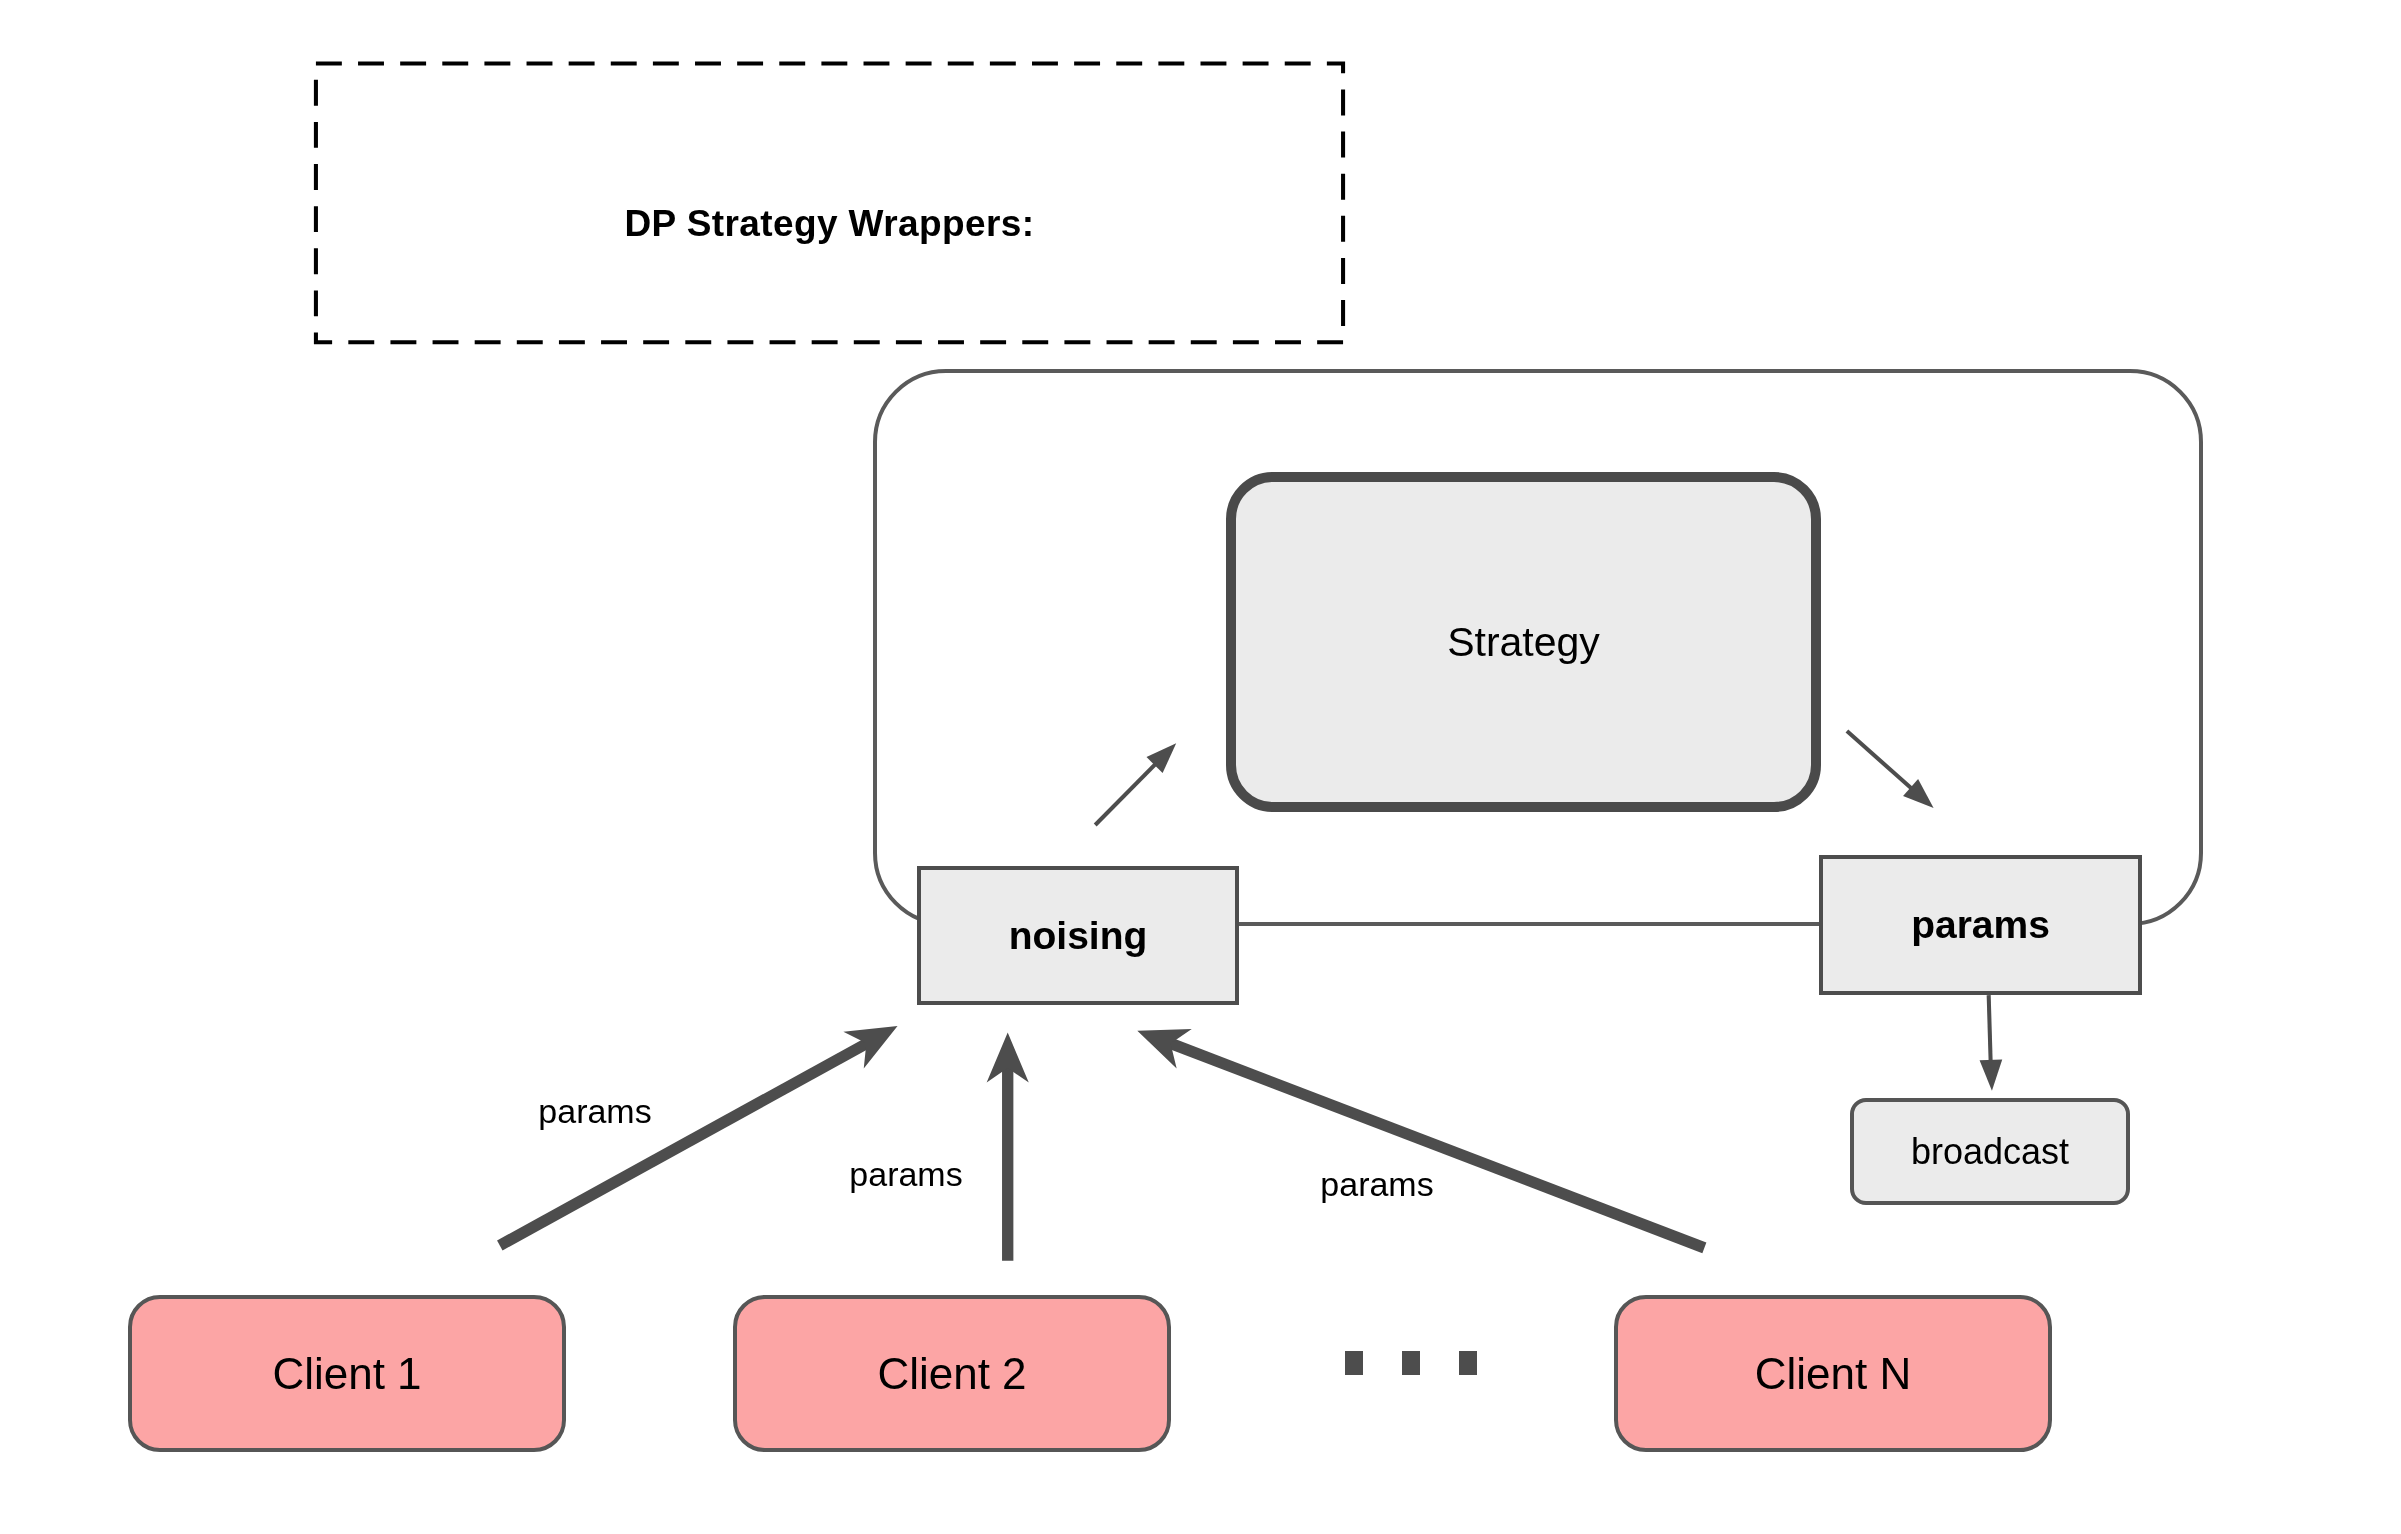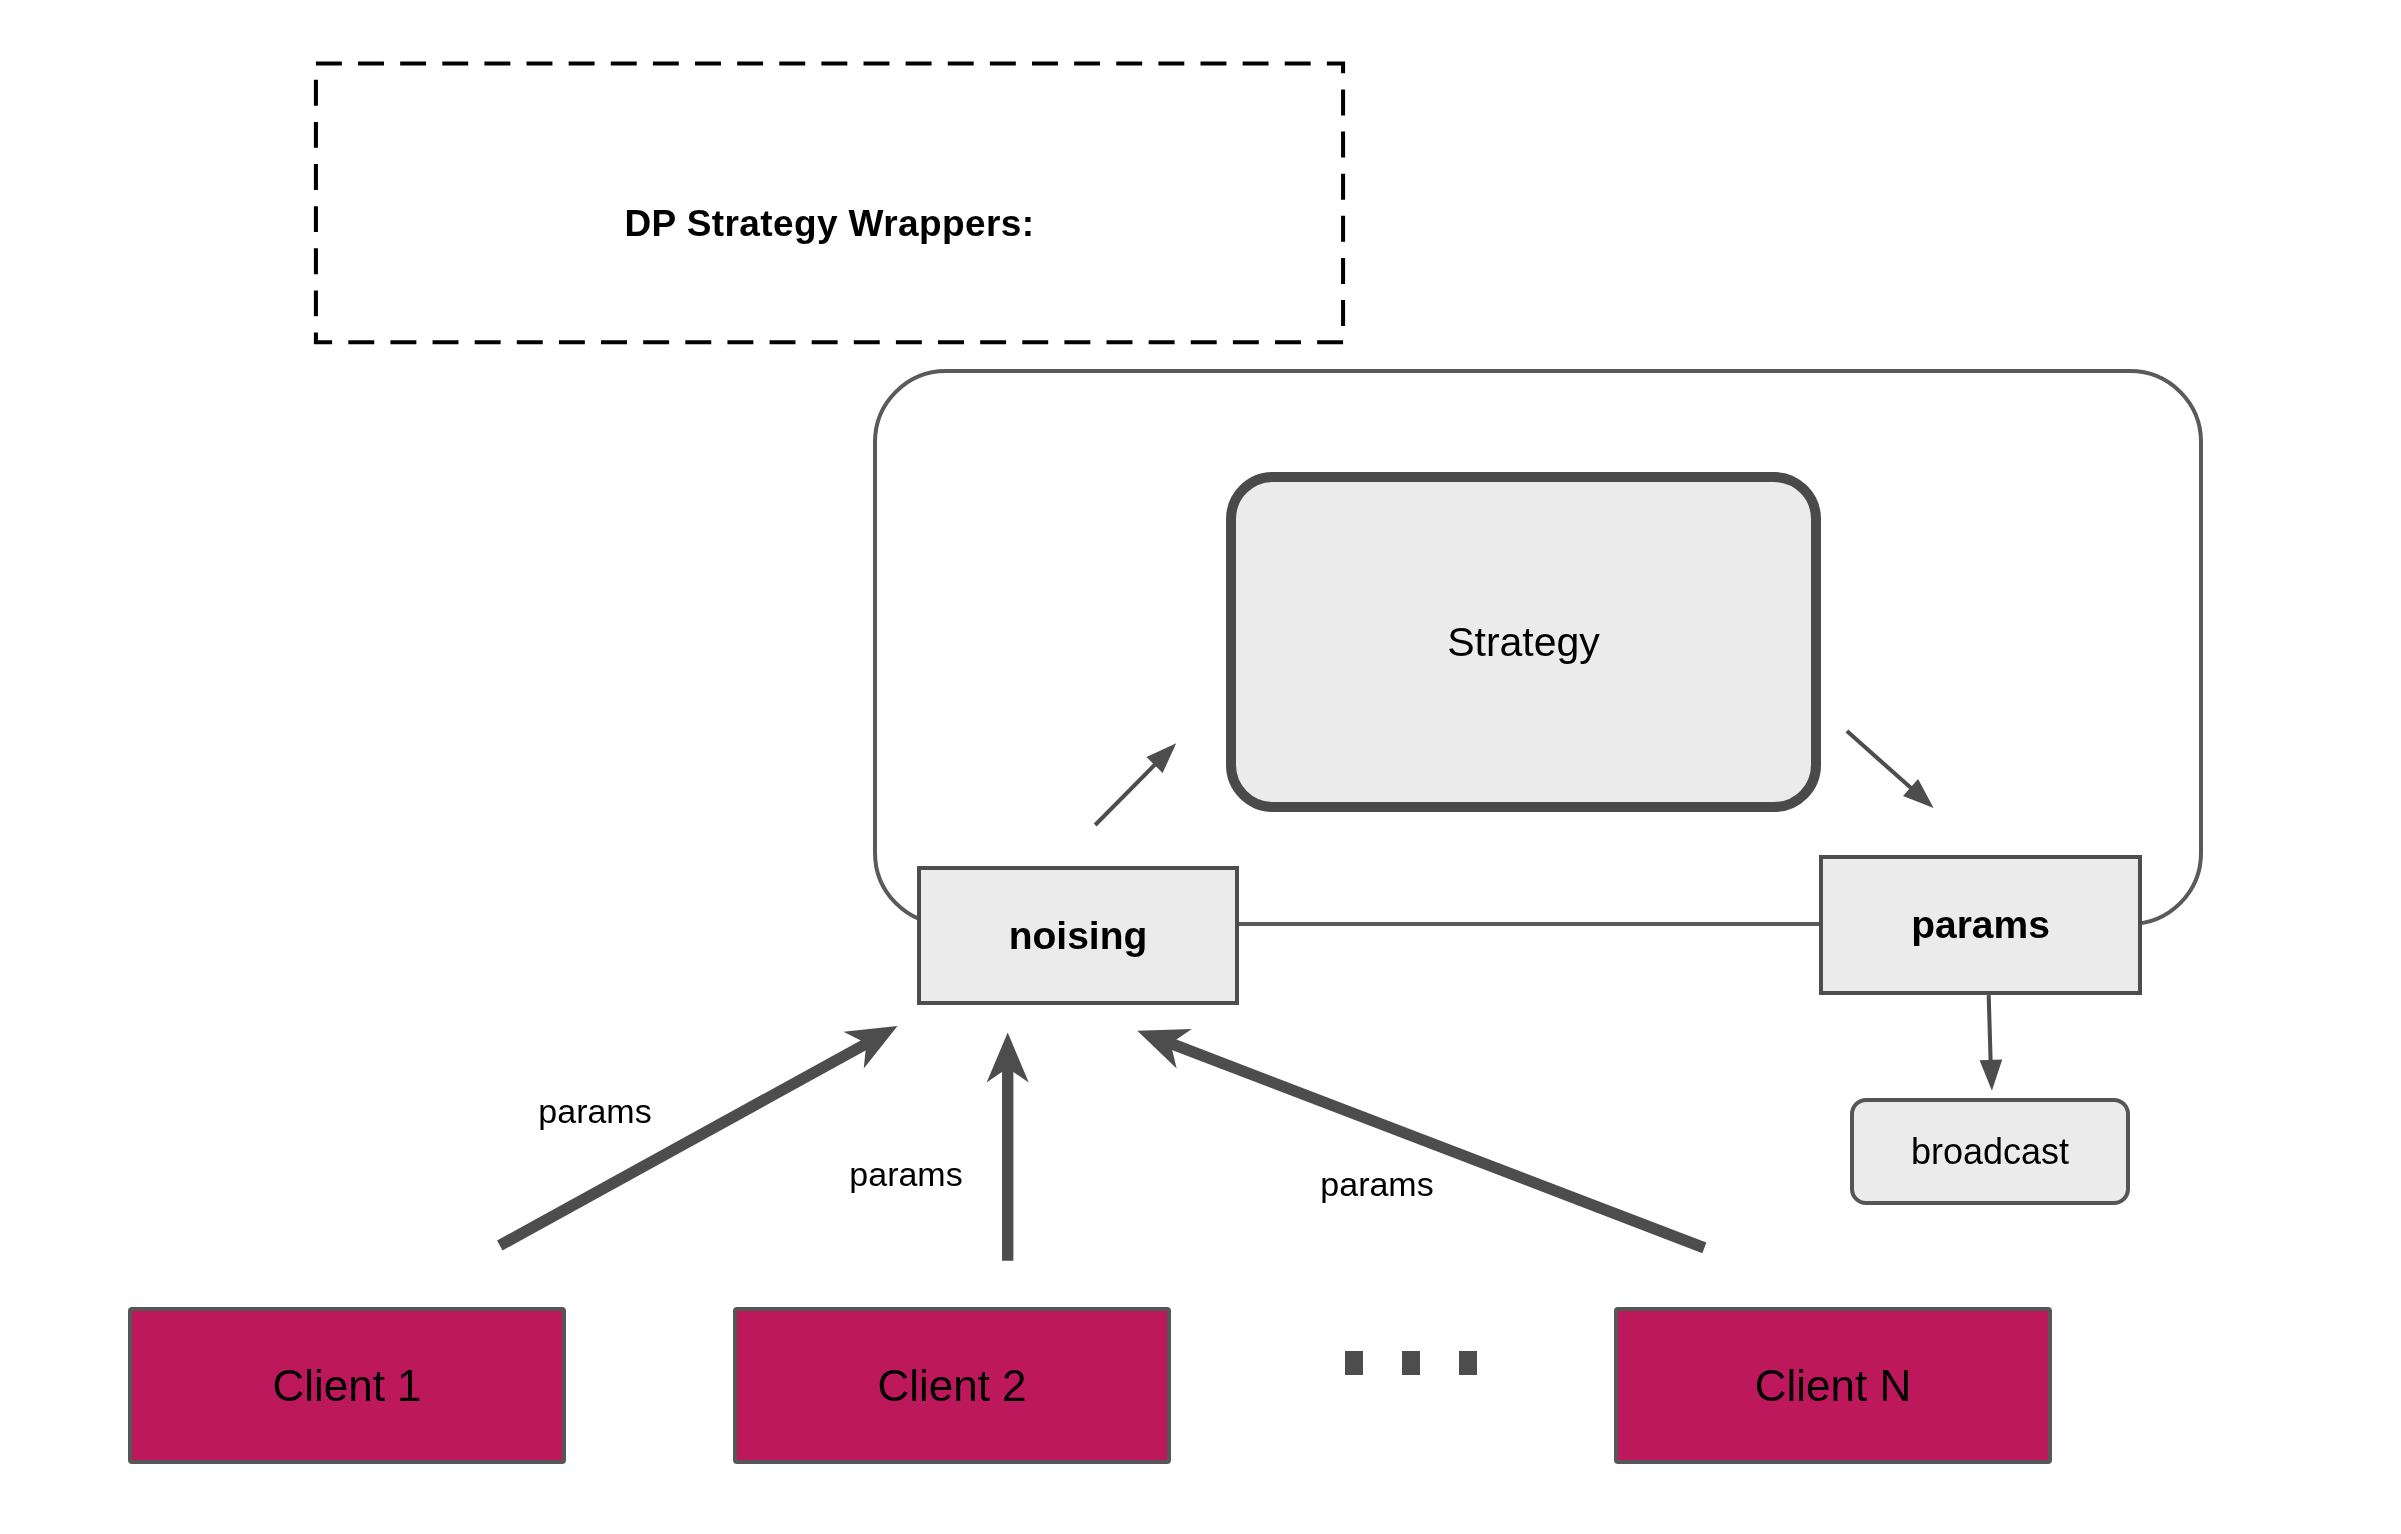--- a/index.html
+++ b/index.html
@@ -95,25 +95,24 @@
     background: #ebebeb;
     border: 4px solid #555555;
     border-radius: 16px;
     font-size: 36px;
   }
 
   .client-box {
     top: 1295px;
     height: 157px;
     width: 438px;
-    background: #be185d;
+    background: #fca5a5;
     border: 4px solid #565656;
-    border-radius: 4px;
+    border-radius: 32px;
     font-size: 44px;
-    margin-top: 12px;
   }
   .client-1 { left: 128px; }
   .client-2 { left: 733px; }
   .client-n { left: 1614px; }
 
   .params-label {
     position: absolute;
     width: 178px;
     text-align: center;
     font-size: 34px;

